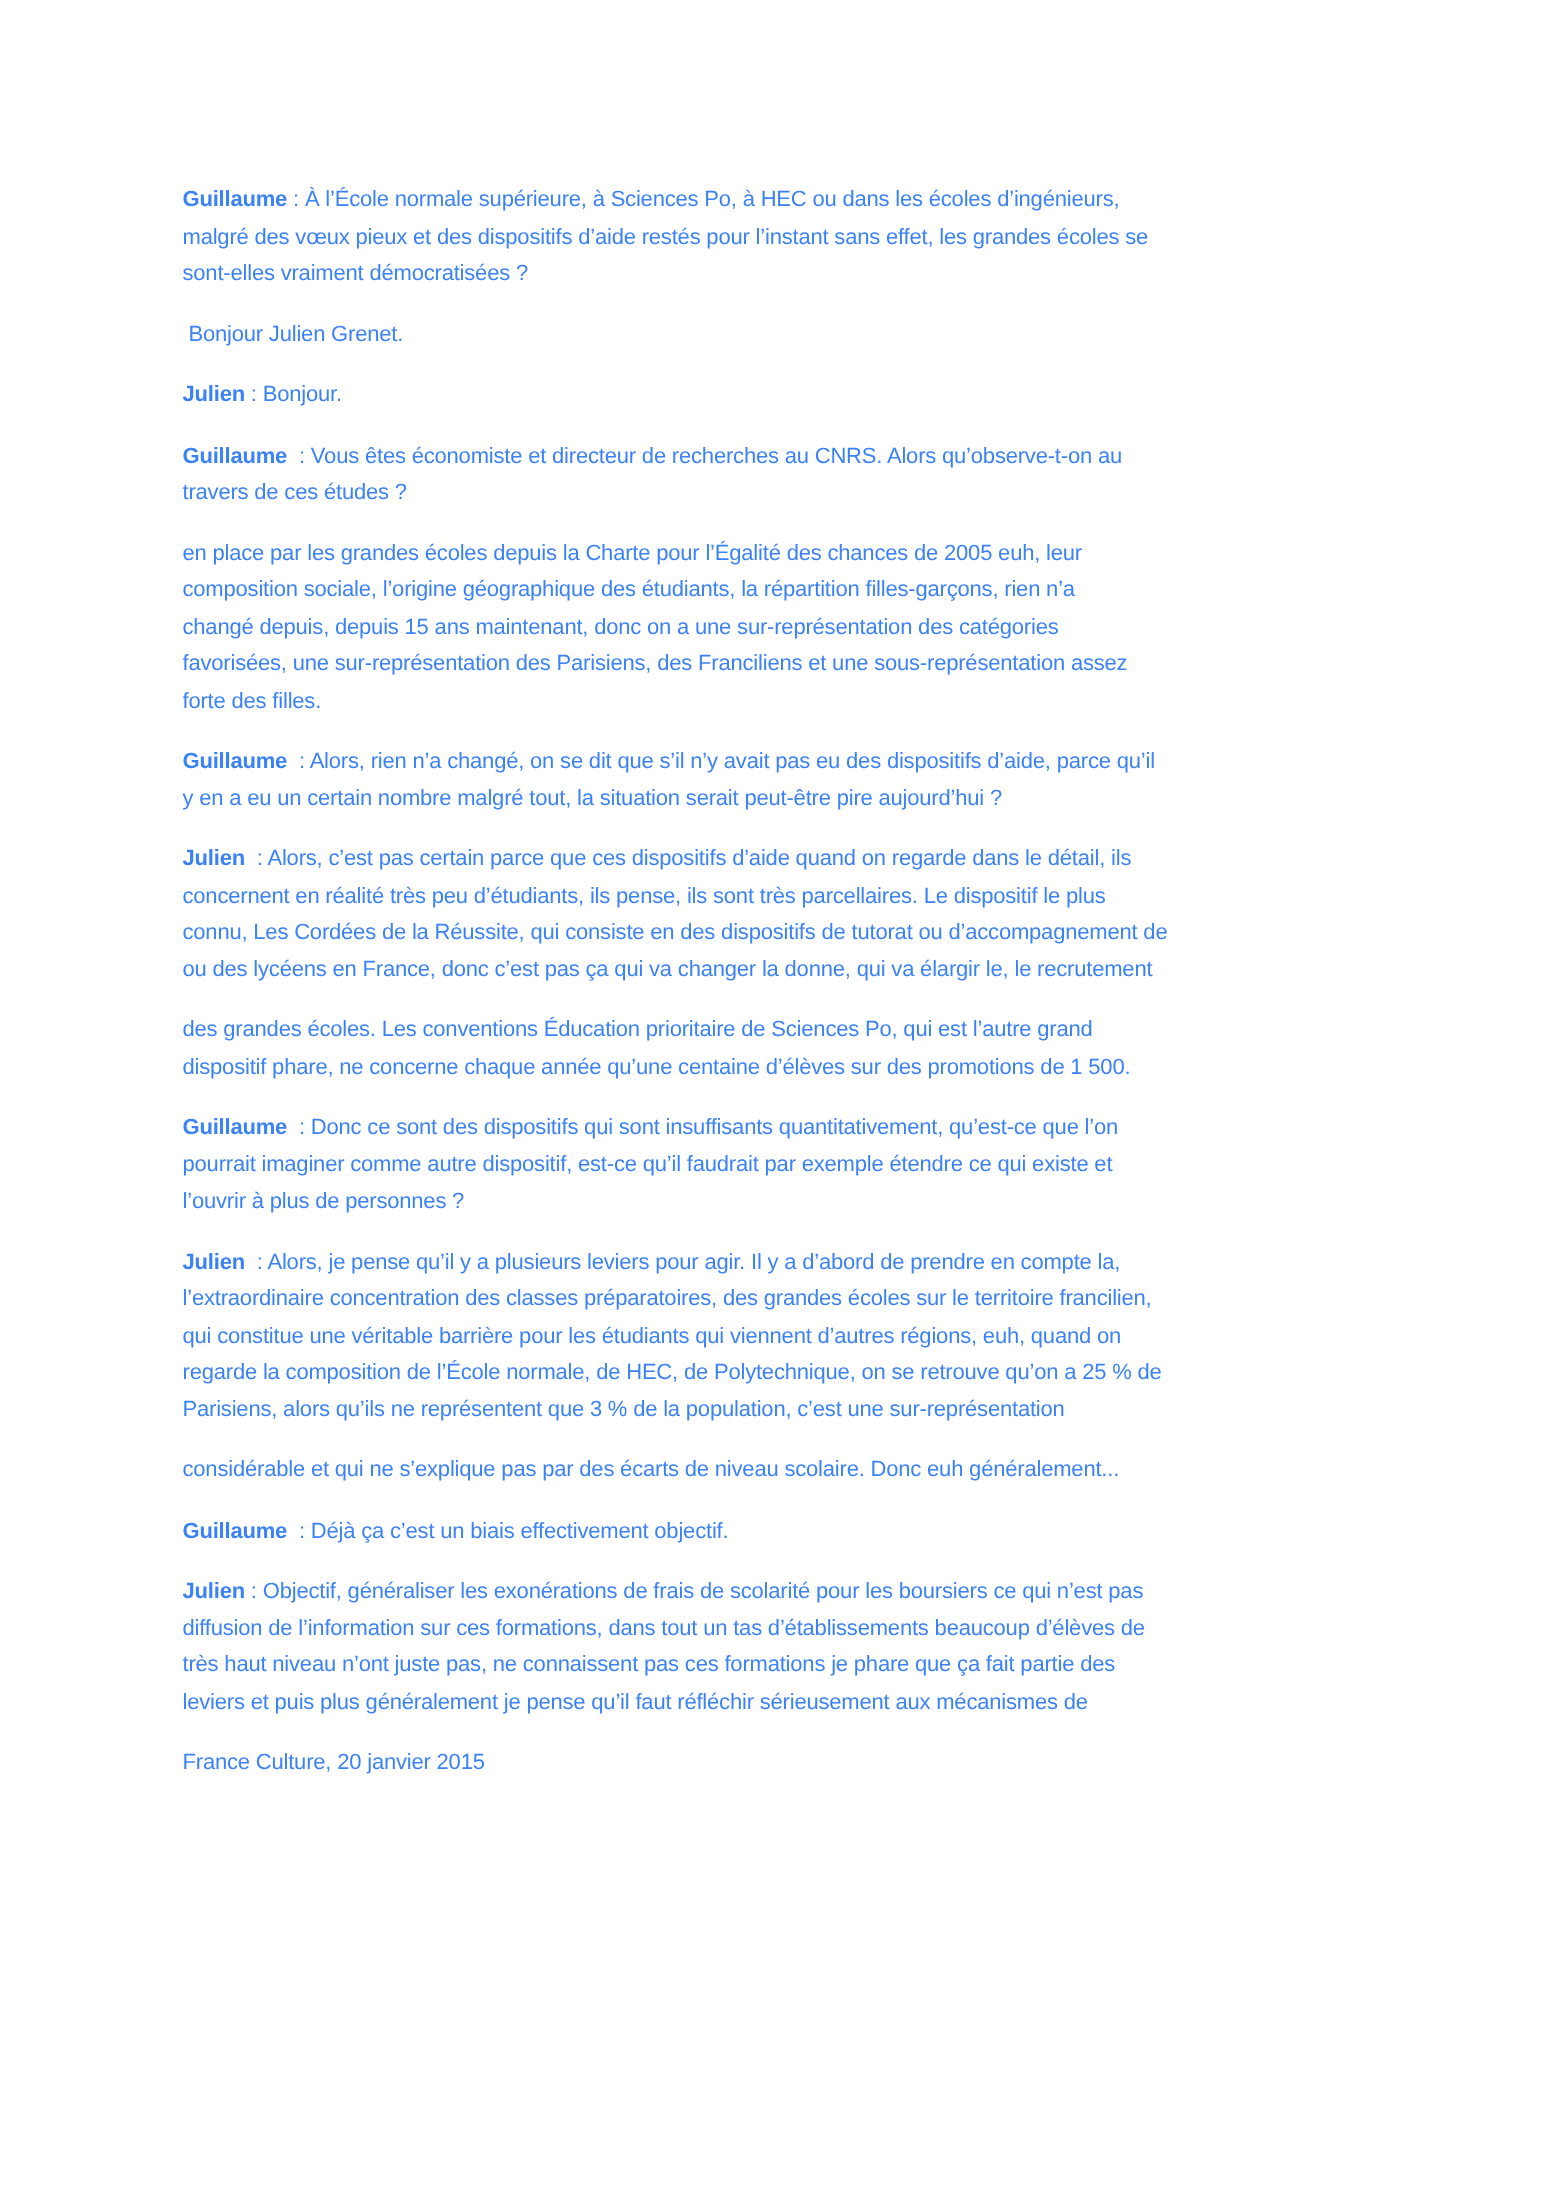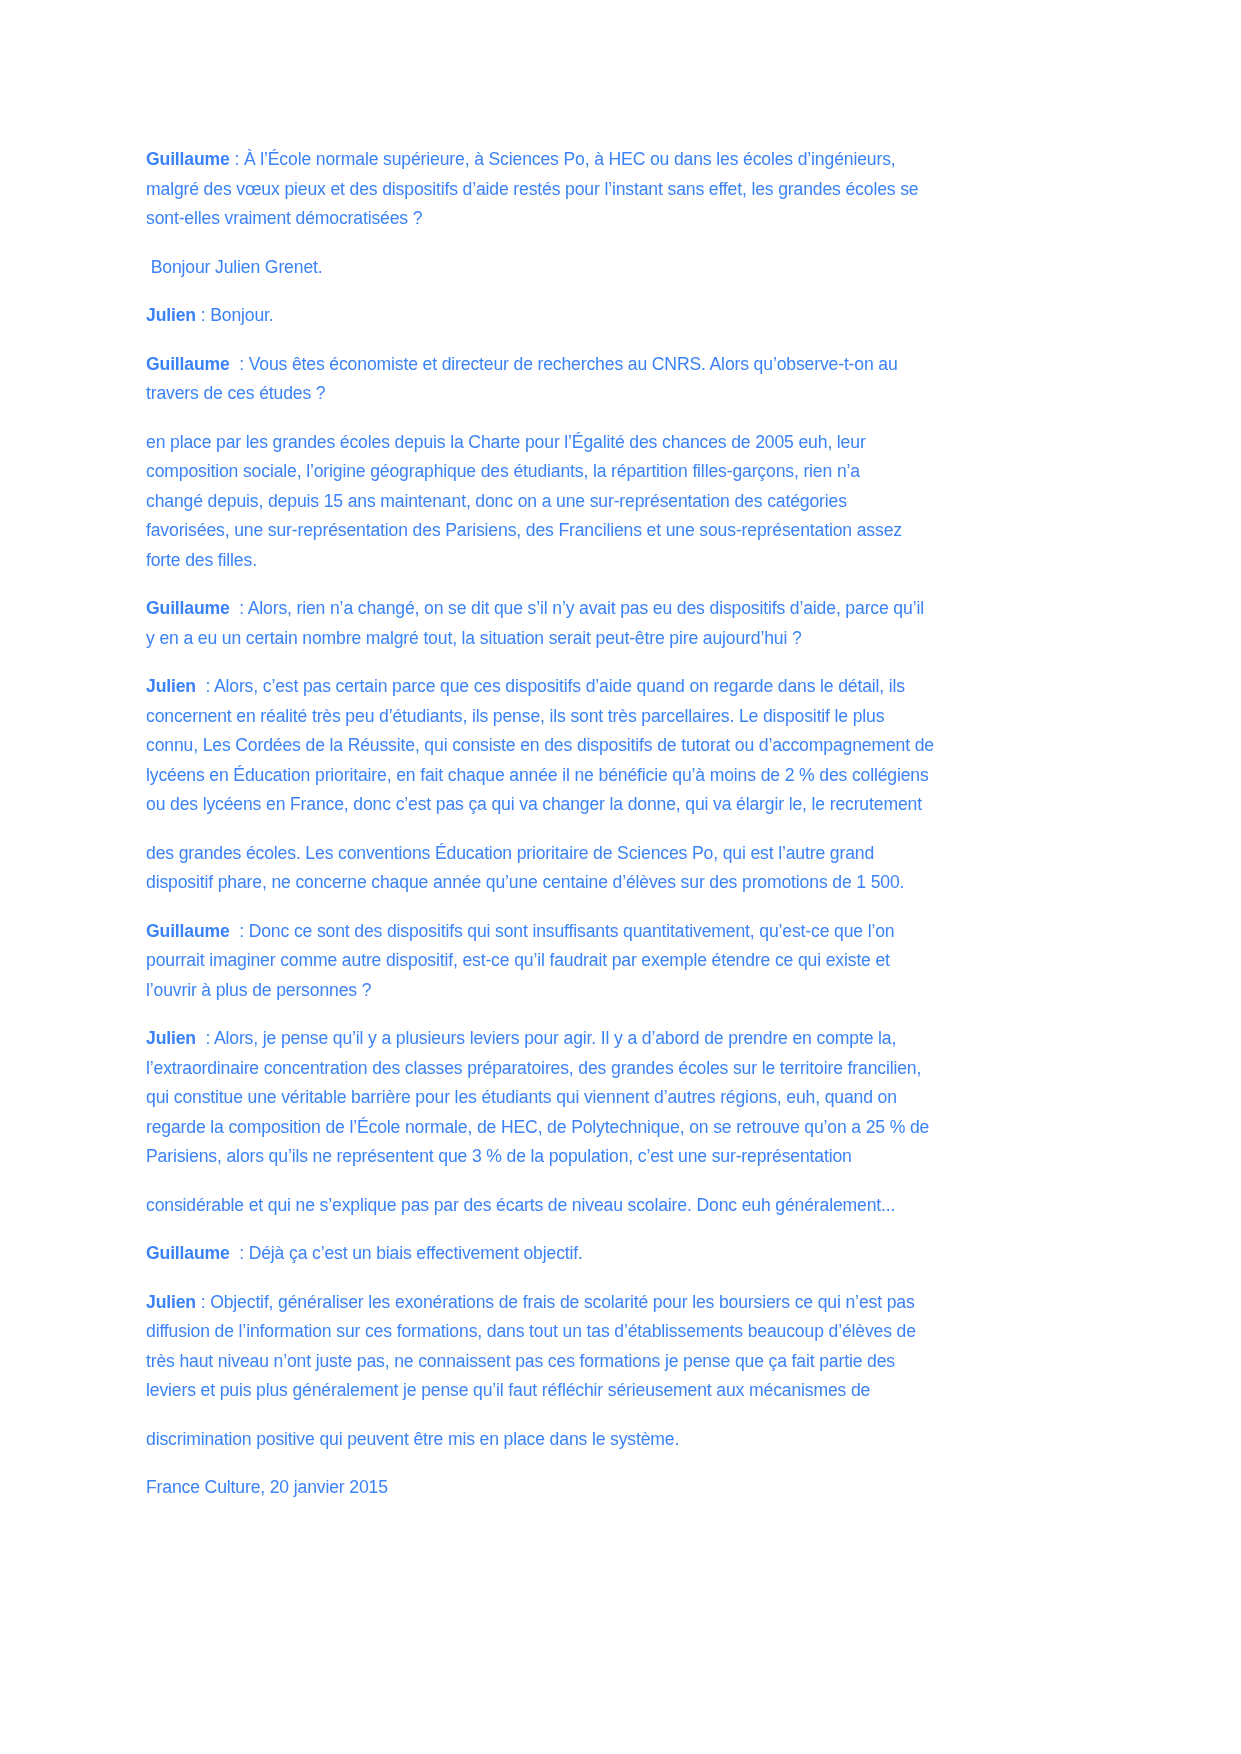--- a/index.html
+++ b/index.html
@@ -42,21 +42,20 @@
         <span class="line"><span style="white-space: pre;">forte des filles.</span></span>
       </p>
       <p class="para">
         <span class="line"><span class="speaker">Guillaume</span><span style="white-space: pre;">  : </span><span style="white-space: pre;">Alors, rien n’a changé, on se dit que s’il n’y avait pas eu des dispositifs d’aide, parce qu’il</span></span>
         <span class="line"><span style="white-space: pre;">y en a eu un certain nombre malgré tout, la situation serait peut-être pire aujourd’hui ?</span></span>
       </p>
       <p class="para">
         <span class="line"><span class="speaker">Julien</span><span style="white-space: pre;">  : </span><span style="white-space: pre;">Alors, c’est pas certain parce que ces dispositifs d’aide quand on regarde dans le détail, ils</span></span>
         <span class="line"><span style="white-space: pre;">concernent en réalité très peu d’étudiants, ils pense, ils sont très parcellaires. Le dispositif le plus</span></span>
         <span class="line"><span style="white-space: pre;">connu, Les Cordées de la Réussite, qui consiste en des dispositifs de tutorat ou d’accompagnement de</span></span>
-        <span class="line"><span style="white-space: pre;">lycéens en Éducation prioritaire, en fait chaque année il ne bénéficie qu’à moins de 2 % des collégiens</span></span>
         <span class="line"><span style="white-space: pre;">ou des lycéens en France, donc c’est pas ça qui va changer la donne, qui va élargir le, le recrutement</span></span>
       </p>
       <p class="para">
         <span class="line"><span style="white-space: pre;">des grandes écoles. Les conventions Éducation prioritaire de Sciences Po, qui est l’autre grand</span></span>
         <span class="line"><span style="white-space: pre;">dispositif phare, ne concerne chaque année qu’une centaine d’élèves sur des promotions de 1 500.</span></span>
       </p>
       <p class="para">
         <span class="line"><span class="speaker">Guillaume</span><span style="white-space: pre;">  : </span><span style="white-space: pre;">Donc ce sont des dispositifs qui sont insuffisants quantitativement, qu’est-ce que l’on</span></span>
         <span class="line"><span style="white-space: pre;">pourrait imaginer comme autre dispositif, est-ce qu’il faudrait par exemple étendre ce qui existe et</span></span>
         <span class="line"><span style="white-space: pre;">l’ouvrir à plus de personnes ?</span></span>
@@ -70,21 +69,18 @@
       </p>
       <p class="para">
         <span class="line"><span style="white-space: pre;">considérable et qui ne s’explique pas par des écarts de niveau scolaire. Donc euh généralement...</span></span>
       </p>
       <p class="para">
         <span class="line"><span class="speaker">Guillaume</span><span style="white-space: pre;">  : </span><span style="white-space: pre;">Déjà ça c’est un biais effectivement objectif.</span></span>
       </p>
       <p class="para">
         <span class="line"><span class="speaker">Julien</span><span style="white-space: pre;"> : </span><span style="white-space: pre;">Objectif, généraliser les exonérations de frais de scolarité pour les boursiers ce qui n’est pas</span></span>
         <span class="line"><span style="white-space: pre;">diffusion de l’information sur ces formations, dans tout un tas d’établissements beaucoup d’élèves de</span></span>
-        <span class="line"><span style="white-space: pre;">très haut niveau n’ont juste pas, ne connaissent pas ces formations je pense que ça fait partie des</span></span>
+        <span class="line"><span style="white-space: pre;">très haut niveau n’ont juste pas, ne connaissent pas ces formations je phare que ça fait partie des</span></span>
         <span class="line"><span style="white-space: pre;">leviers et puis plus généralement je pense qu’il faut réfléchir sérieusement aux mécanismes de</span></span>
-      </p>
-      <p class="para">
-        <span class="line"><span style="white-space: pre;">discrimination positive qui peuvent être mis en place dans le système.</span></span>
       </p>
     </div>
   <p class="para">France Culture, 20 janvier 2015</p>
 </div>
 
 </body></html>

